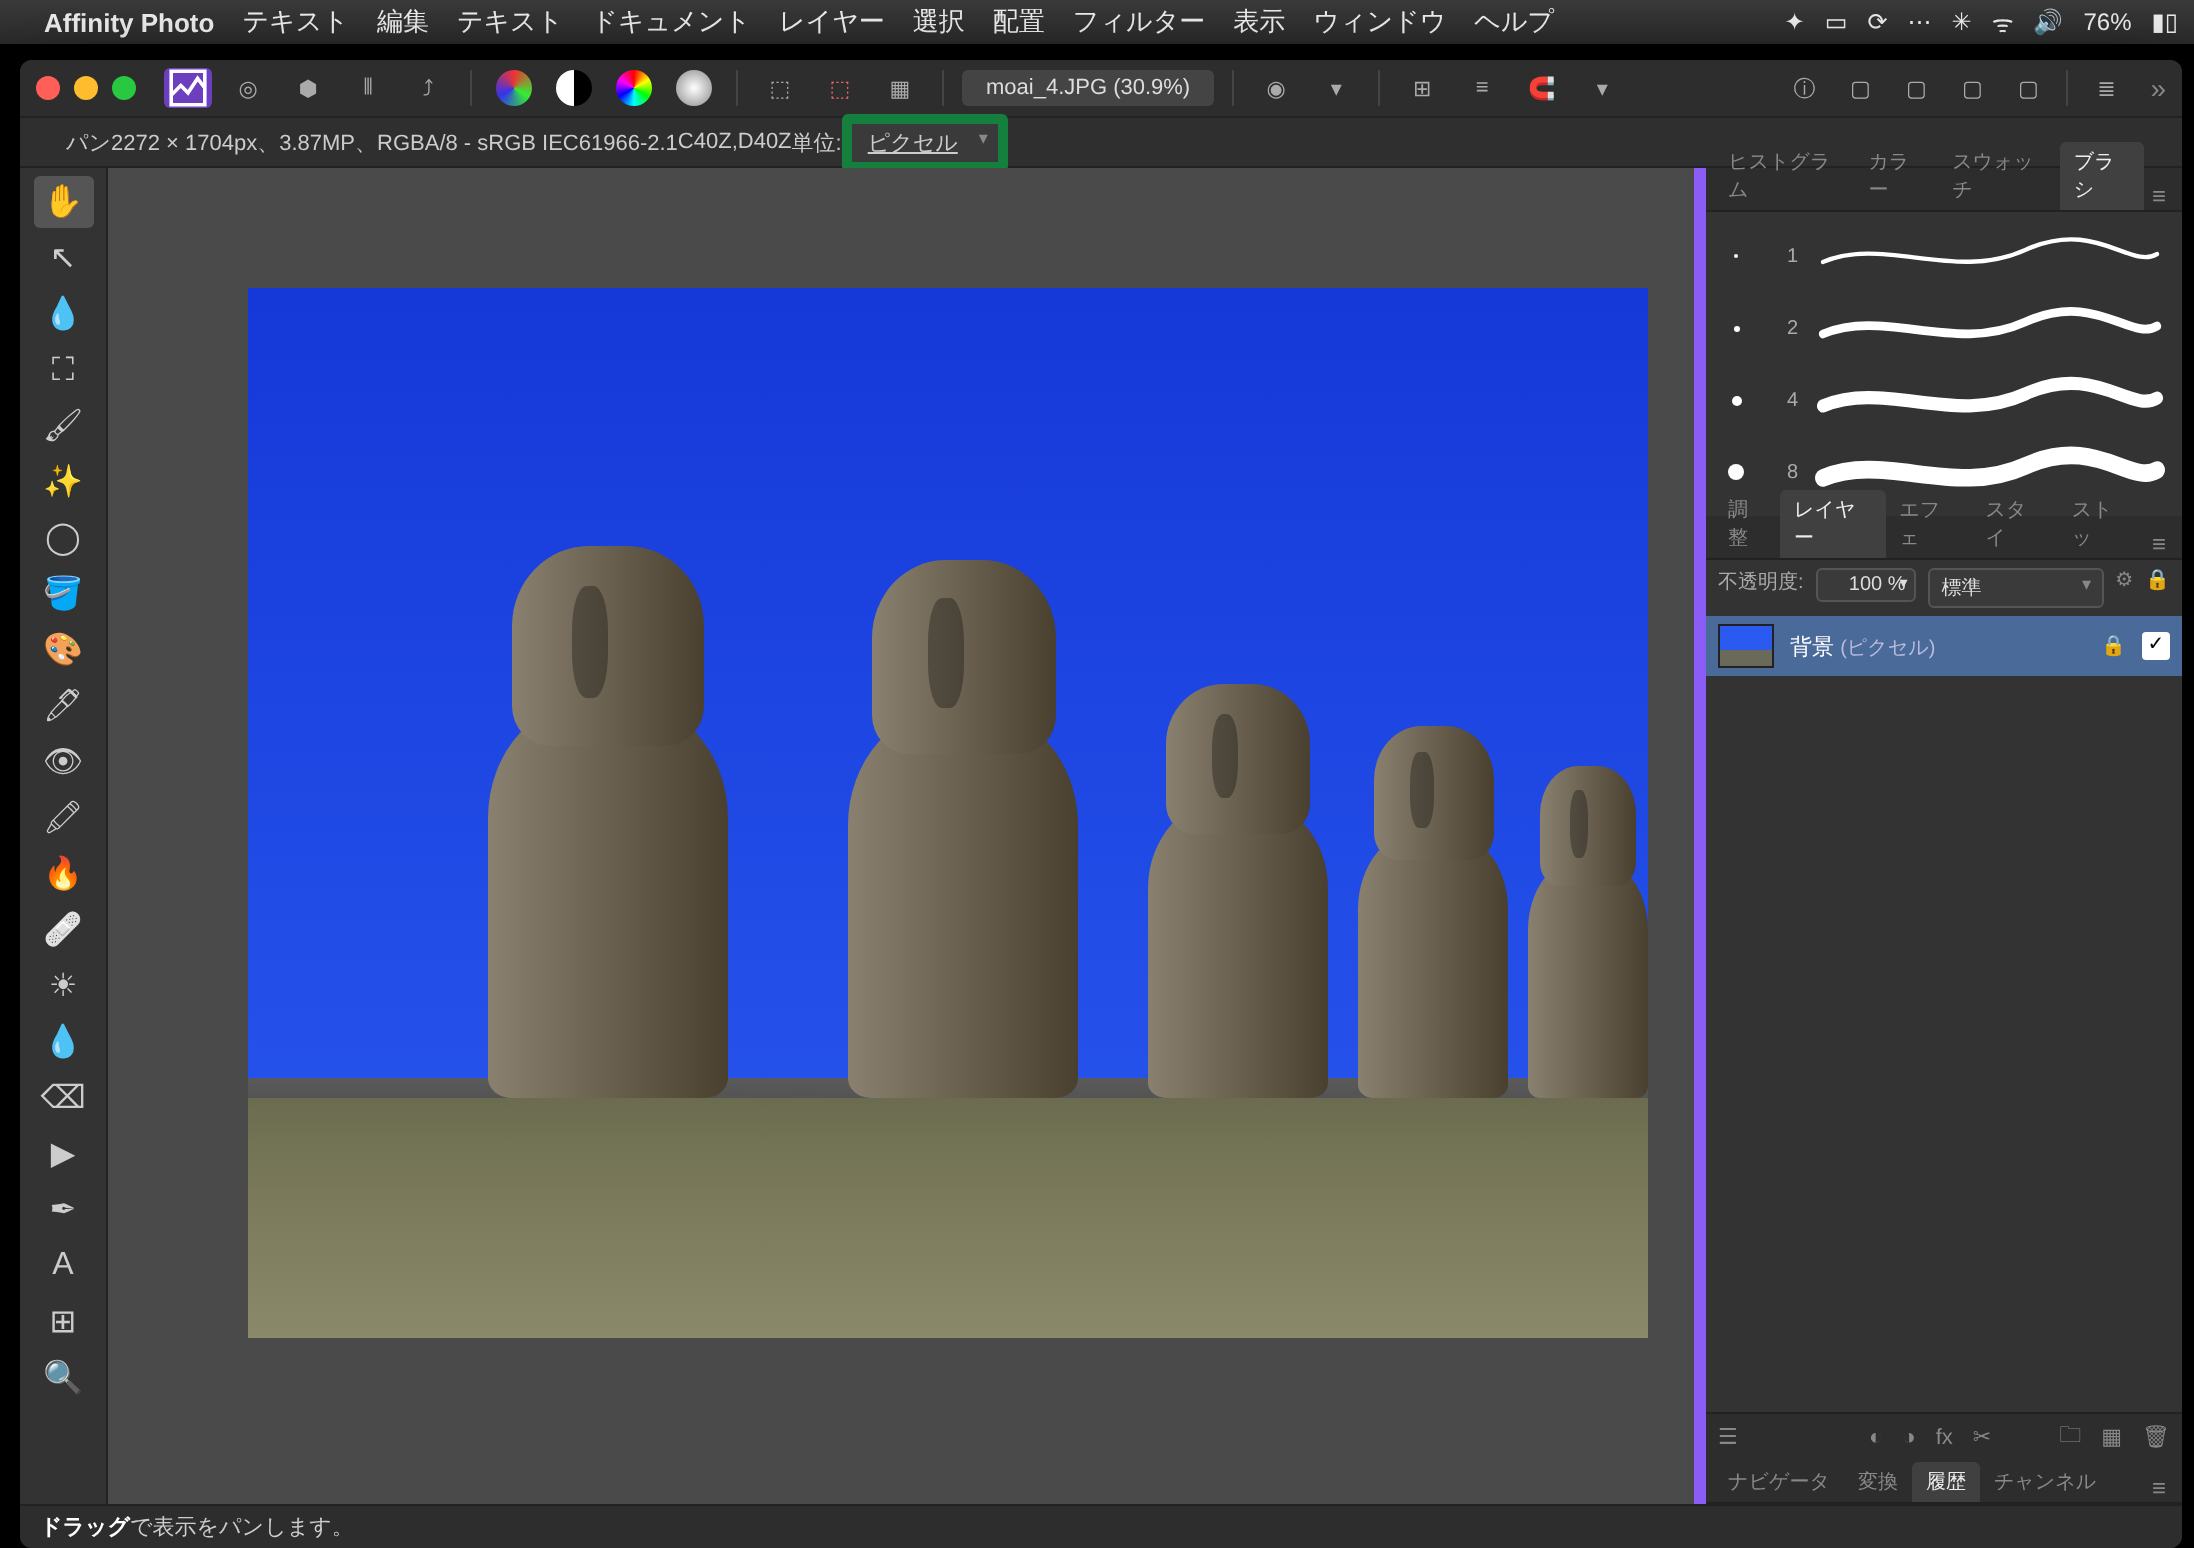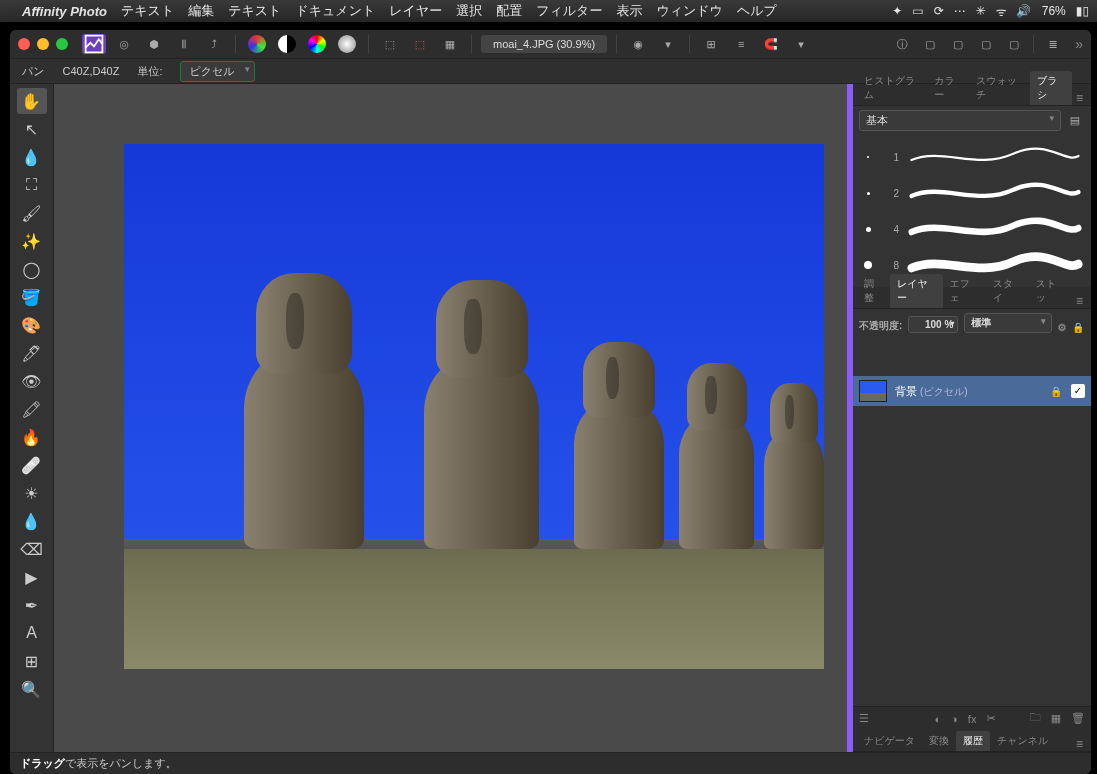--- a/index.html
+++ b/index.html
@@ -1,41 +1,41 @@
 <!DOCTYPE html>
 <html><head>
 <meta charset="utf-8">
 <style>
   * { box-sizing: border-box; margin: 0; padding: 0; font-family: -apple-system, "Helvetica Neue", Arial, sans-serif; }
   body { width: 1097px; height: 774px; background: #000; color: #ddd; font-size: 11px; overflow: hidden; user-select: none; }
 
   
   .mac-menubar { height: 22px; background: linear-gradient(#3a3a3a,#2a2a2a); display: flex; align-items: center; padding: 0 8px; color: #eee; gap: 14px; font-size: 13px; }
   .mac-menubar .apple { font-size: 14px; }
-  .mac-menubar .app-name { font-weight: 600; font-style: italic; }
+  .mac-menubar .app-name { font-weight: 600; }
   .mac-menubar .spacer { flex: 1; }
   .mac-menubar .right { display: flex; gap: 10px; align-items: center; }
   .mac-menubar .right span { font-size: 12px; }
 
   
   .window { position: absolute; left: 10px; top: 30px; width: 1081px; height: 744px; background: #333; border-radius: 6px; box-shadow: 0 10px 40px rgba(0,0,0,.6); display: flex; flex-direction: column; overflow: hidden; }
 
   .titlebar { height: 28px; background: #2d2d2d; display: flex; align-items: center; padding: 0 8px; gap: 6px; }
   .traffic { display: flex; gap: 7px; margin-right: 8px; }
   .traffic div { width: 12px; height: 12px; border-radius: 50%; }
   .tl-r { background: #ff5f57; } .tl-y { background: #febc2e; } .tl-g { background: #28c840; }
   .tb-icon { width: 24px; height: 20px; display: flex; align-items: center; justify-content: center; color: #aaa; border-radius: 3px; }
   .tb-icon.active { background: #6d3fbf; color: #fff; }
   .tb-sep { width: 1px; height: 18px; background: #444; margin: 0 3px; }
   .tb-doc { background: #444; border-radius: 3px; padding: 3px 12px; color: #ddd; font-size: 11px; display: flex; align-items: center; }
   .tb-right { margin-left: auto; display: flex; gap: 4px; align-items: center; }
   .tb-chev { color: #888; font-size: 14px; padding-left: 6px; }
 
-  .infobar { height: 26px; background: #2f2f2f; border-top: 1px solid #222; border-bottom: 1px solid #222; display: flex; align-items: center; padding: 0 12px; gap: 18px; color: #ccc; font-size: 11px; }
-  .infobar .sel { background: #3a3a3a; border: 1px solid #15803d; padding: 2px 20px 2px 8px; border-radius: 3px; position: relative; }
+  .infobar { height: 26px; background: #2f2f2f; border-top: 1px solid #222; border-bottom: 1px solid #222; display: flex; align-items: center; padding: 0 23px; color: #ccc; font-size: 11px; }
+  .infobar .sel { background: #3a3a3a; border: 5px solid #15803d; padding: 2px 20px 2px 8px; border-radius: 3px; position: relative; text-decoration: underline; }
   .infobar .sel::after { content: "▾"; position: absolute; right: 5px; color: #888; font-size: 9px; }
 
   .body { flex: 1; display: flex; min-height: 0; }
 
   
   .tools { width: 44px; background: #333; border-right: 1px solid #222; display: flex; flex-direction: column; align-items: center; padding: 4px 0; gap: 2px; }
   .tool { width: 30px; height: 26px; display: flex; align-items: center; justify-content: center; color: #ccc; border-radius: 3px; font-size: 16px; }
   .tool.active { background: #555; }
 
   
@@ -63,28 +63,28 @@
   .brush-cat .sel2::after { content:"▾"; position:absolute; right:6px; font-size:9px; color:#888; }
   .brush-list { padding: 4px 0; }
   .brush-row { display: flex; align-items: center; padding: 3px 8px; gap: 8px; }
   .brush-row .sz { width: 16px; text-align: right; color: #aaa; font-size: 10px; }
   .brush-row .dot { width: 14px; height: 14px; display:flex; align-items:center; justify-content:center; }
   .brush-row .dot span { background:#fff; border-radius:50%; display:block; }
   .brush-row .stroke { flex: 1; height: 30px; position: relative; }
   .brush-row .stroke svg { width: 100%; height: 100%; }
 
   .layer-panel { flex: 1; display: flex; flex-direction: column; min-height: 0; }
-  .layer-controls { padding: 4px 6px; display: flex; align-items: flex-end; gap: 6px; font-size: 10px; color: #aaa; font-weight: bold; }
+  .layer-controls { padding: 4px 6px; display: flex; align-items: flex-start; gap: 6px; font-size: 10px; color: #aaa; }
   .layer-controls .numin { width: 50px; background: #3a3a3a; border: 1px solid #555; padding: 2px 4px; color: #ddd; border-radius: 3px; text-align: right; position:relative; }
   .layer-controls .numin::after { content:"▾"; position:absolute; right:3px; font-size:8px; }
   .layer-controls .modesel { flex:1; background:#3a3a3a; border:1px solid #555; padding:2px 6px; border-radius:3px; color:#ddd; position:relative; }
   .layer-controls .modesel::after { content:"▾"; position:absolute; right:5px; font-size:9px; color:#888; }
   .layer-controls .ico { color:#888; }
   .layer-list { flex:1; overflow:auto; }
-  .layer-item { display:flex; align-items:center; padding:4px 6px; gap:8px; background:#4a6a9a; color:#fff;margin-top:39px; }
+  .layer-item { display:flex; align-items:center; padding:4px 6px; gap:8px; background:#4a6a9a; color:#fff; }
   .layer-item .thumb { width:28px; height:22px; background:linear-gradient(#2a5af0 60%,#6a6a5a 60%); border:1px solid #222; }
   .layer-item .lname { flex:1; font-size:11px; }
   .layer-item .lname .ltype { color:#bbd; font-size:10px; }
   .layer-item .lock { color:#ccc; font-size:10px; }
   .layer-item .chk { width:14px; height:14px; background:#fff; color:#000; text-align:center; line-height:14px; border-radius:2px; font-size:10px; }
 
   .layer-footer { height: 24px; background:#2d2d2d; border-top:1px solid #222; display:flex; align-items:center; padding:0 6px; gap:10px; color:#888; }
   .layer-footer .spacer { flex:1; }
 
   .nav-panel { }
@@ -183,20 +183,21 @@
       <div class="tb-icon">▢</div>
       <div class="tb-icon">▢</div>
       <div class="tb-sep"></div>
       <div class="tb-icon">≣</div>
       <span class="tb-chev">»</span>
     </div>
   </div>
 
   <div class="infobar">
     <span>パン</span>
+    <span>2272 × 1704px、3.87MP、RGBA/8 - sRGB IEC61966-2.1</span>
     <span>C40Z,D40Z</span>
     <span>単位:</span>
     <div class="sel"><span>ピクセル</span></div>
   </div>
 
   <div class="body">
 
     <div class="tools" id="tool-strip">
         <div class="tool active">✋</div>
         <div class="tool">↖</div>
@@ -252,24 +253,20 @@
     <div class="panels">
 
       <div class="panel-tabs">
         <div class="ptab">ヒストグラム</div>
         <div class="ptab">カラー</div>
         <div class="ptab">スウォッチ</div>
         <div class="ptab active">ブラシ</div>
         <div class="panel-menu">≡</div>
       </div>
       <div class="brush-panel">
-        <div class="brush-cat">
-          <div class="sel2"><span>基本</span></div>
-          <div class="tb-icon" style="width:20px">▤</div>
-        </div>
         <div class="brush-list" id="brush-list">
             <div class="brush-row">
               <div class="dot">
                 <span style="width:2px;height:2px"></span>
               </div>
   <div class="sz">1</div>
   <div class="stroke"><svg viewBox="0 0 200 30" preserveAspectRatio="none">
                   <path d="M5 18 C 40 5, 80 28, 120 12 S 180 22, 195 14" stroke="#fff" stroke-width="2.2" fill="none" stroke-linecap="round"></path>
                 </svg></div>
             </div>

